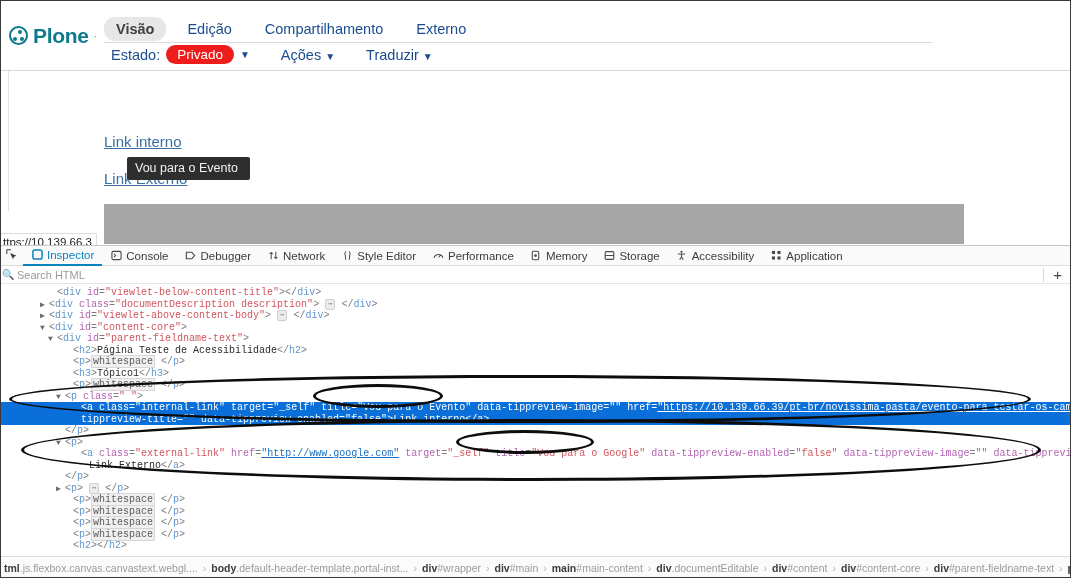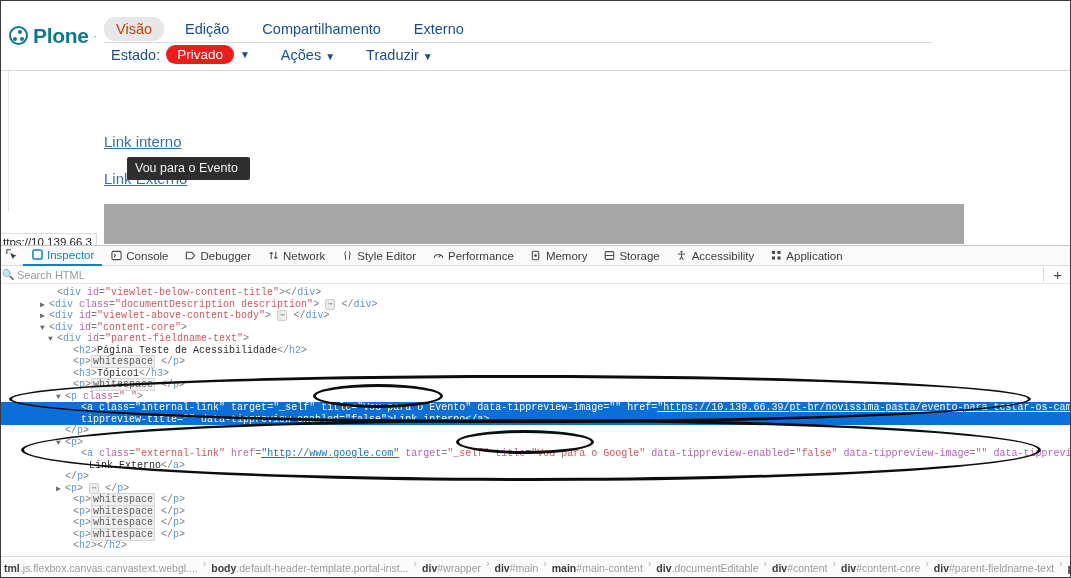--- a/index.html
+++ b/index.html
@@ -19,21 +19,21 @@
   .plone-logo .mark { width:19px; height:19px; border-radius:50%; border:2.2px solid #0f7a8c; position:relative; background:#fff;}
   .plone-logo .mark i { position:absolute; width:4px;height:4px;border-radius:50%;background:#0f7a8c;}
   .plone-logo .mark i.a{left:6.5px;top:1.5px;}
   .plone-logo .mark i.b{left:1.8px;top:8.5px;}
   .plone-logo .mark i.c{left:8.5px;top:8.5px;}
   .plone-logo .wordmark { font-size:21px; font-weight:bold; color:#0f7a8c; letter-spacing:-0.3px; line-height:1;}
   .plone-logo .reg { font-size:9px; color:#0f7a8c; vertical-align:super;}
 
   .tabs-row { position:absolute; left:103px; top:16px; display:flex; align-items:center; gap:0px; }
   .tab { font-size:14.5px; color:#1a4d8f; padding:4px 12px; border-radius:11px; white-space:nowrap; margin-right:9px;}
-  .tab.sel { background:#e7e7e7; color:#c2410c; font-weight:normal; }
+  .tab.sel { background:#e7e7e7; color:#404040; font-weight:bold; }
 
   .tabs-underline { position:absolute; left:103px; top:41px; width:828px; height:1px; background:#d9d9d9;}
 
   .state-row { position:absolute; left:110px; top:44px; display:flex; align-items:center; font-size:14.5px; color:#1a4d8f; gap:6px;}
   .state-label { color:#1d4f8c; }
   .badge-priv { background:#ef1c1c; color:#fff; border-radius:11px; padding:2px 11px; font-size:13.5px; font-weight:normal;}
   .caret { font-size:10px; color:#1a4d8f; }
   .menu-item { margin-left:25px; color:#1a4d8f; }
 
   .plone-rule { position:absolute; left:0; top:69px; width:1069px; height:1px; background:#d7d7d7;}
@@ -82,21 +82,21 @@
   .punct { color:#7b7b7b; }
   .txt { color:#2b2b2b; }
   .url { color:#1a6fc4; text-decoration:underline; }
   .tw { color:#6a6a6a; font-size:8px; }
   .ws { background:#f0f0f0; border:1px solid #d6d6d6; color:#5b5b5b; padding:0 1px; border-radius:1px;}
   .ell { display:inline-block; background:#ececec; border:1px solid #cfcfcf; border-radius:2px;
          color:#6a6a6a; font-size:7px; line-height:7px; padding:1px 2px; vertical-align:middle;}
 
   
   .crumbs { position:absolute; left:0; bottom:0; width:1069px; height:22px; background:#fbfbfb; border-top:1px solid #dcdcdc;
-            display:flex; font-size:10.5px; color:#8a8a8a; overflow:hidden; white-space:nowrap; padding-left:3px;}
+            display:flex; align-items:center; font-size:10.5px; color:#8a8a8a; overflow:hidden; white-space:nowrap; padding-left:3px;}
   .crumb { display:inline-flex; align-items:center; }
   .crumb b { color:#3b3b3b; font-weight:bold; }
   .crumb .dim { color:#9c9c9c; }
   .sep { color:#b5b5b5; margin:0 5px; }
 
   
   .anno { position:absolute; border:3.5px solid #0d0d0d; border-radius:50%; background:transparent; pointer-events:none;}
 </style>
 </head>
 <body>

